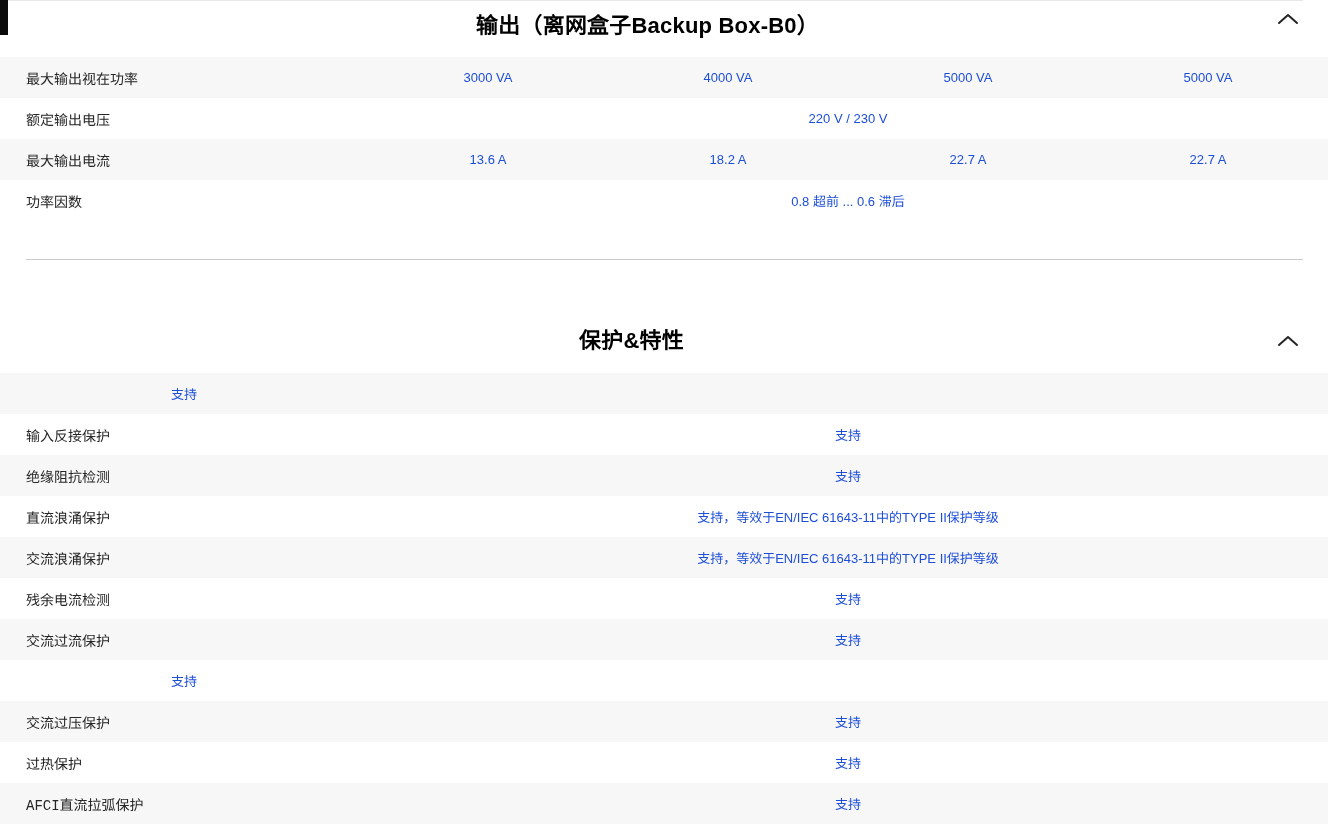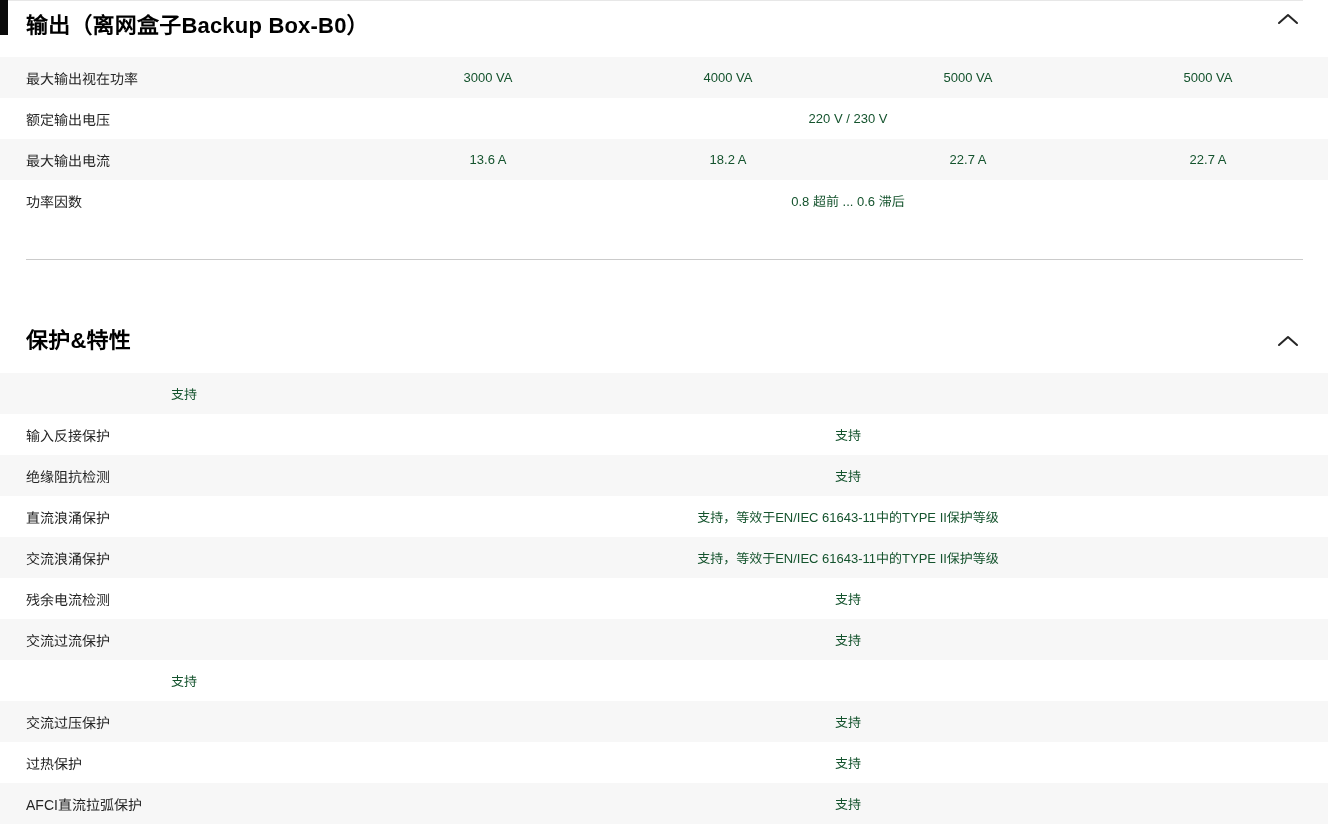--- a/index.html
+++ b/index.html
@@ -33,20 +33,21 @@
     padding: 0 92px 0 26px;
     margin-bottom: 13px;
   }
   .section-title {
     font-size: 22px;
     font-weight: 700;
     color: #000000;
     line-height: 33px;
     letter-spacing: 0.2px;
     white-space: nowrap;
+    text-align: center;
   }
   .collapse-btn {
     position: absolute;
     right: 29px;
     width: 24px; height: 20px;
     background: transparent;
     border: none;
     cursor: pointer;
     display: flex; align-items: center; justify-content: center;
   }
@@ -60,25 +61,26 @@
     align-items: center;
   }
   .spec-row.cols { grid-template-columns: 368px 240px 240px 240px 240px; }
   .spec-row.span { grid-template-columns: 368px 960px; }
   .spec-row.stripe { background: #f7f7f7; }
   .cell-label {
     padding-left: 26px;
     font-size: 14px;
     color: #262626;
     white-space: nowrap;
+    font-family: Liberation Mono, monospace;
   }
   .cell-value {
     text-align: center;
     font-size: 13px;
-    color: #14532d;
+    color: #1d4ed8;
     white-space: nowrap;
   }
 
   .section-divider {
     margin: 38px 26px 0 26px;
     height: 0;
     border-top: 1px solid #cbcbcb;
   }
 </style>
 </head>

